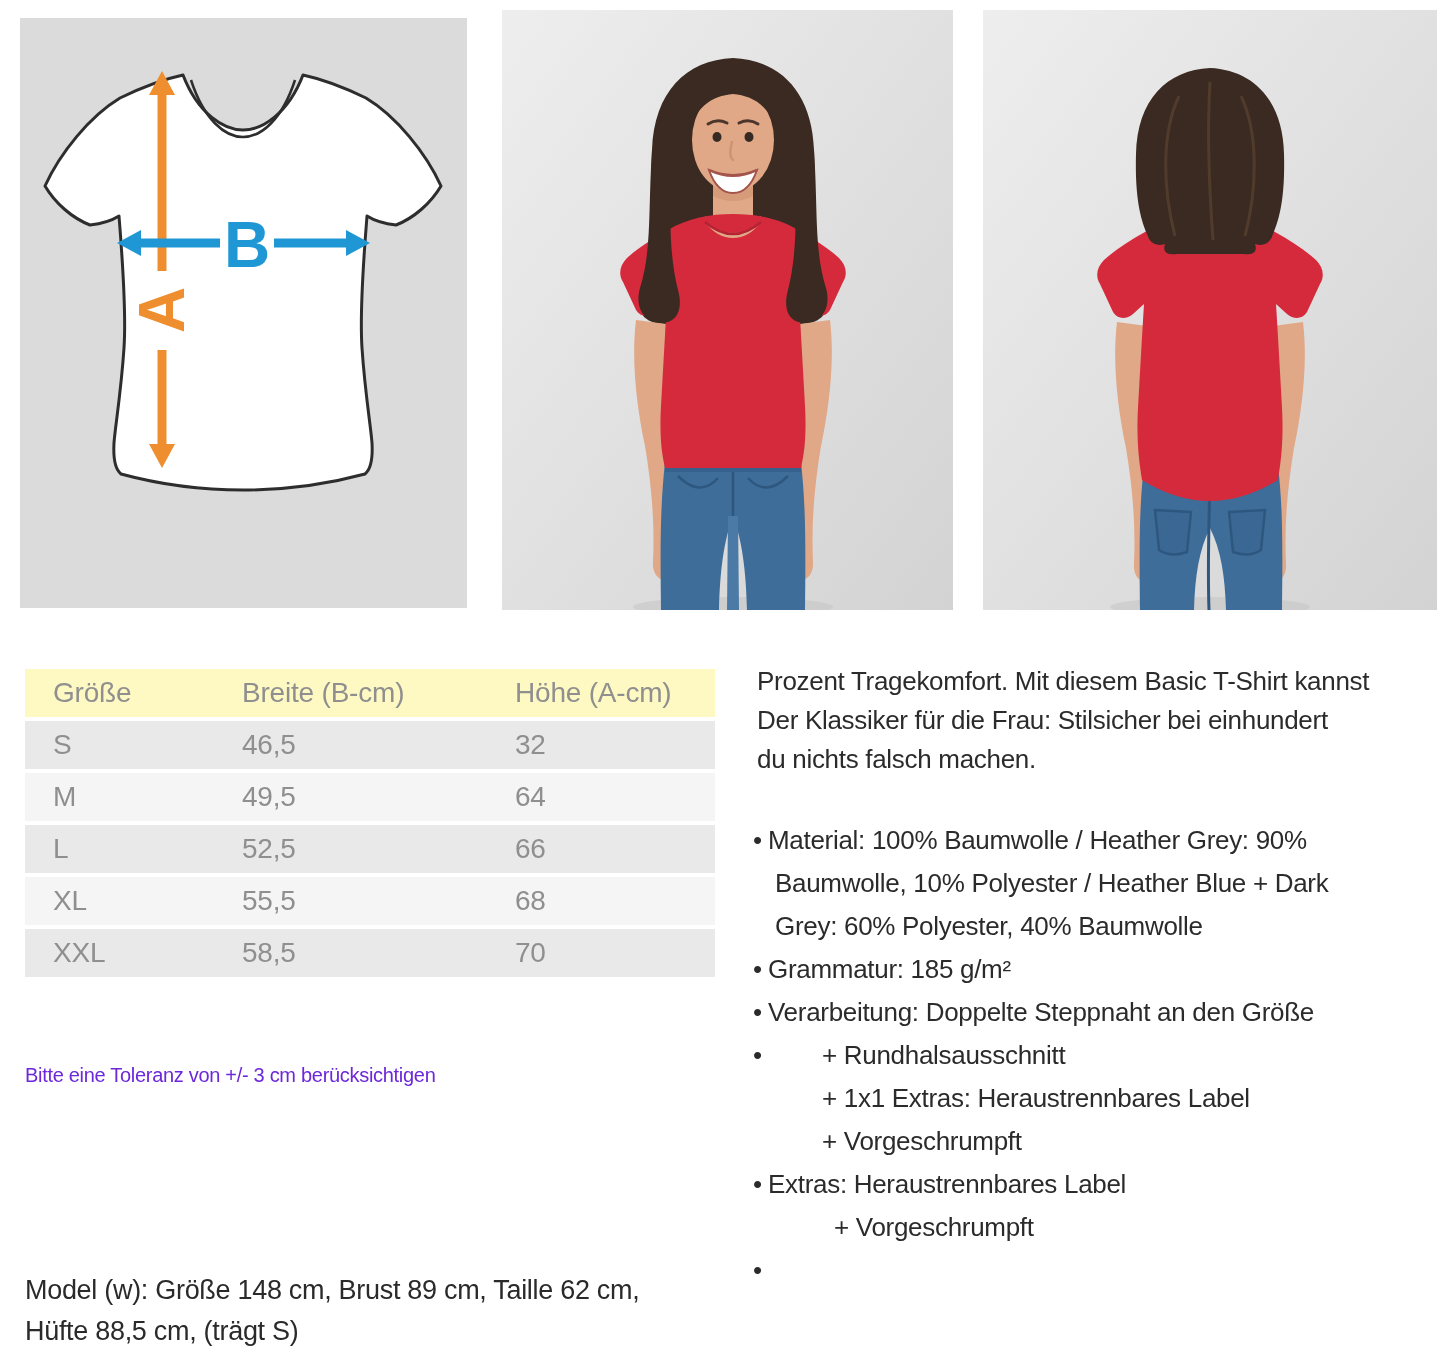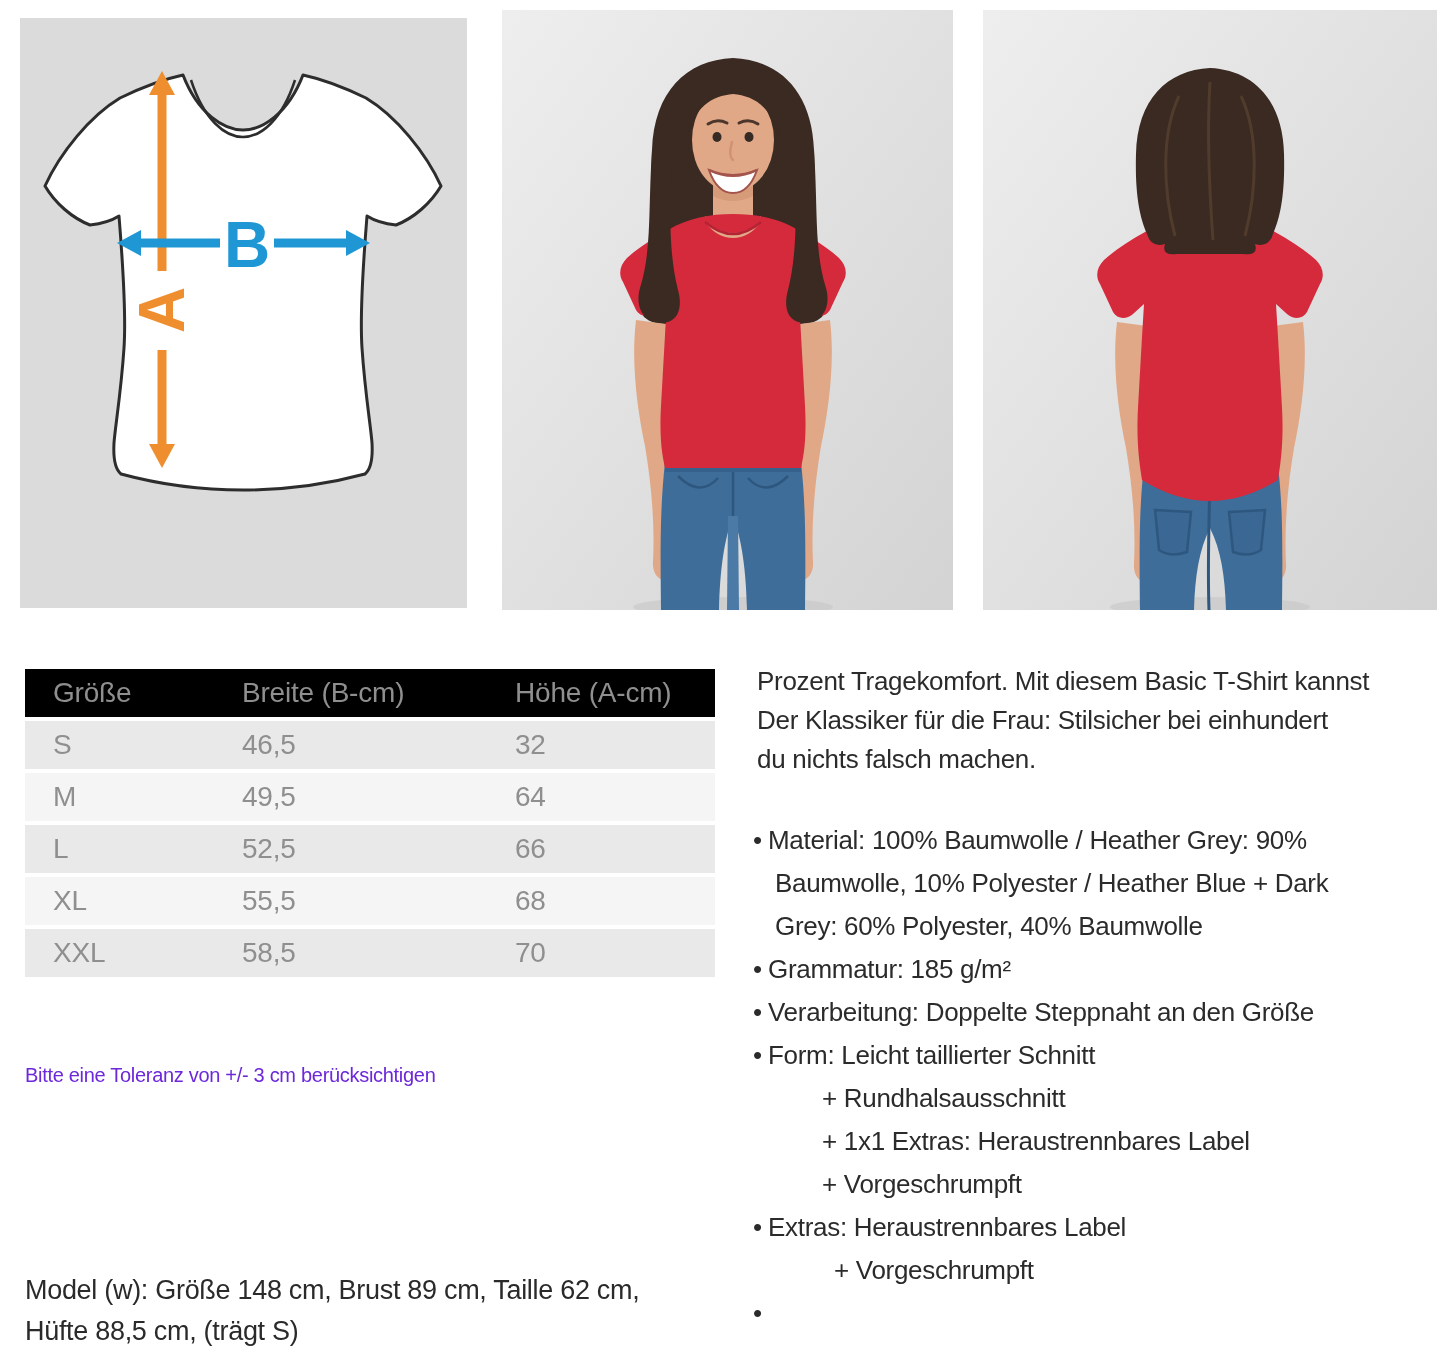--- a/index.html
+++ b/index.html
@@ -16,21 +16,21 @@
   .panel svg { display:block; width:100%; height:100%; }
 
   
   #size-table { position:absolute; left:25px; top:669px; width:690px; }
   .trow {
     display:grid; grid-template-columns:217px 273px 1fr;
     height:48px; margin-bottom:4px; align-items:center;
     font-size:28px; color:#8f8f8f; letter-spacing:-0.2px;
   }
   .trow > span:first-child { padding-left:28px; }
-  .trow.hdr { background:#000000; }
+  .trow.hdr { background:#fef9c3; }
   .trow.odd { background:#e9e9e9; }
   .trow.even{ background:#f5f5f5; }
 
   
   #tolerance-note {
     position:absolute; left:25px; top:1064px;
     font-size:20px; color:#6d28d9; letter-spacing:-0.3px; white-space:nowrap;
   }
   #model-note {
     position:absolute; left:25px; top:1270px; width:700px;
@@ -274,21 +274,20 @@
         <span>Grammatur: 185 g/m²</span>
       </div>
 
       <div class="bline">
         <span class="dot">•</span>
         <span>Verarbeitung: Doppelte Steppnaht an den Größe</span>
       </div>
 
       <div class="bline">
         <span class="dot">•</span>
-        <span>Form: Leicht taillierter Schnitt</span>
       </div>
       <div class="bline sub">+ Rundhalsausschnitt</div>
       <div class="bline sub">+ 1x1 Extras: Heraustrennbares Label</div>
       <div class="bline sub">+ Vorgeschrumpft</div>
 
       <div class="bline">
         <span class="dot">•</span>
         <span>Extras: Heraustrennbares Label</span>
       </div>
       <div class="bline sub2">+ Vorgeschrumpft</div>

